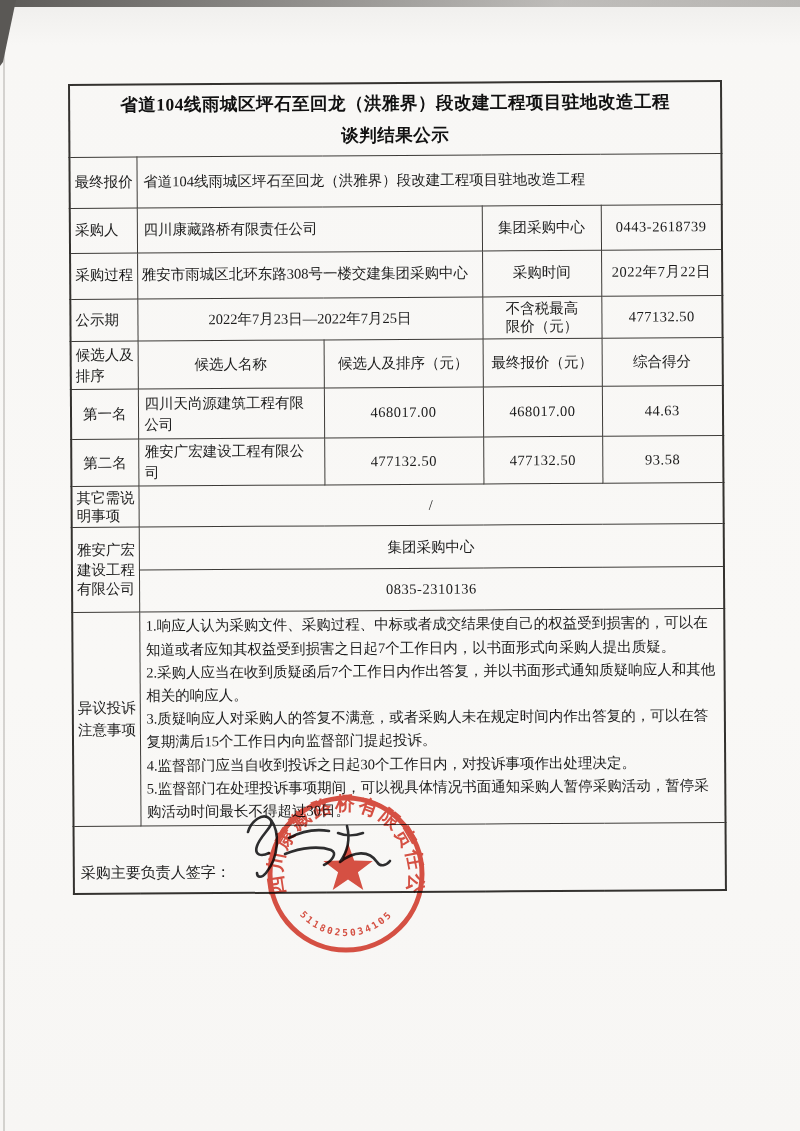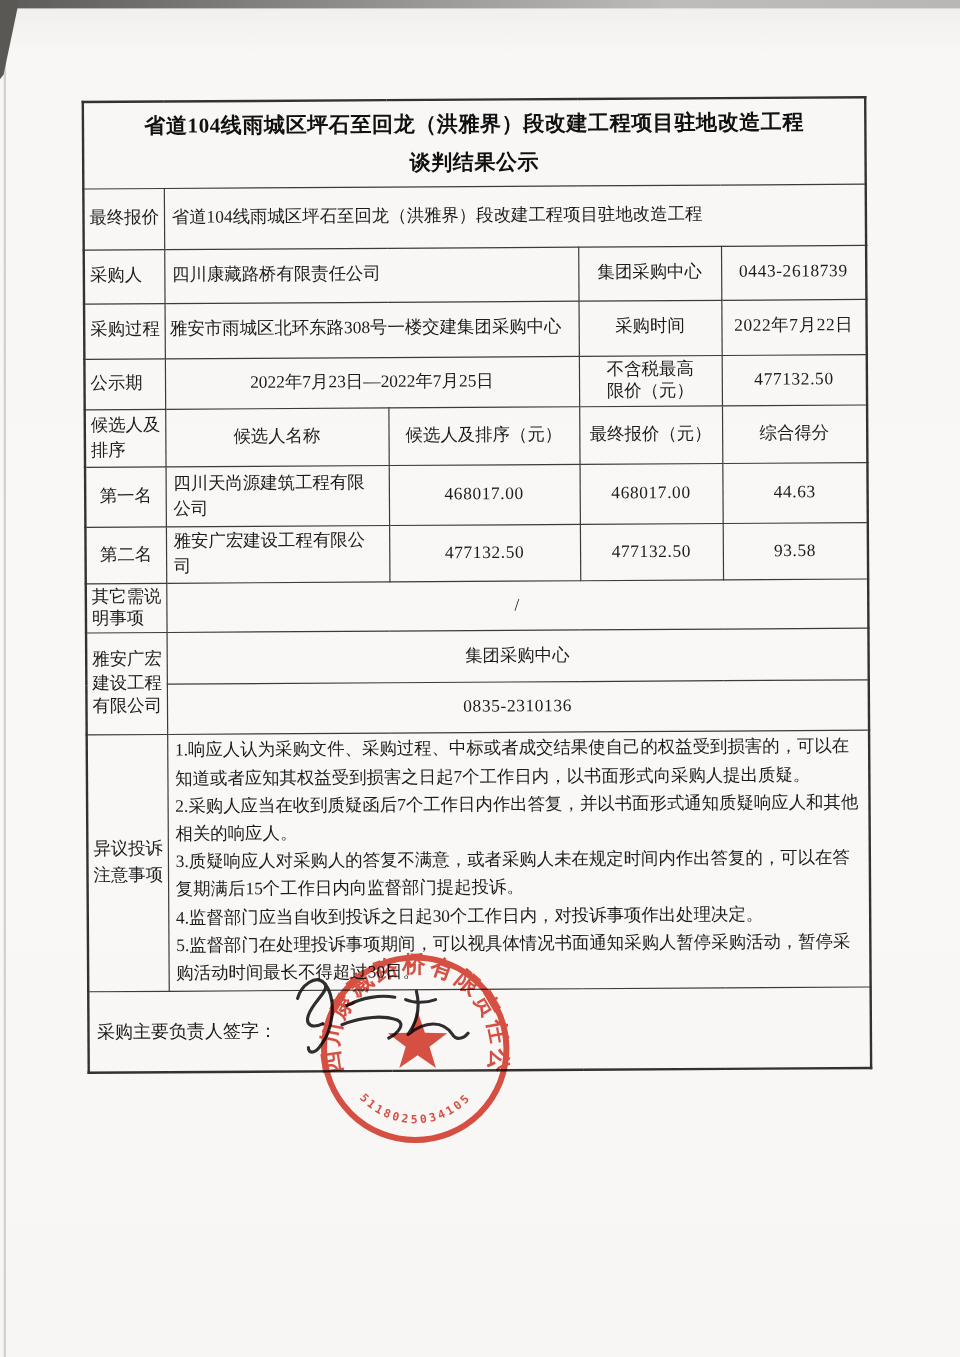--- a/index.html
+++ b/index.html
@@ -37,21 +37,21 @@
   td.ctr{text-align:center;}
   td.lft{text-align:left;}
   .title-cell{
     text-align:center;font-weight:bold;font-size:17.5px;line-height:1.85;
     letter-spacing:.5px;color:#111;padding:8px 12px;
   }
   .num{letter-spacing:.5px;}
   .dispute-cell{line-height:1.6;padding:6px 9px;text-align:left;}
   .dispute-cell p{margin:0;}
   .sig-cell{font-size:15px;padding-left:10px;}
-  .sig-label{position:relative;top:2px;}
+  .sig-label{position:relative;top:14px;}
   .signature-svg{position:absolute;left:235px;top:800px;z-index:20;}
   .stamp{position:absolute;left:266px;top:794px;width:160px;height:160px;z-index:30;
          mix-blend-mode:multiply;opacity:.88;}
 </style>
 </head>
 <body>
 
 <div class="scan-top-band"></div>
 <div class="scan-corner"></div>
 <div class="scan-left-line"></div>

